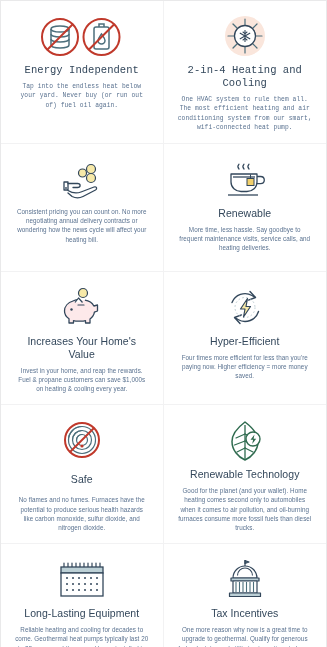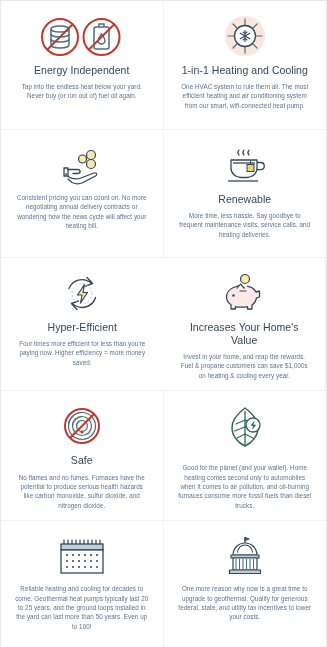--- a/index.html
+++ b/index.html
@@ -68,21 +68,21 @@
     color: #5a7290;
     font-size: 6.3px;
     line-height: 9.4px;
     font-weight: 400;
     margin: 0;
     padding: 0 4px;
     letter-spacing: 0.05px;
   }
 
   
-  .r0 { min-height: 129px; }
+  .r0 { min-height: 129px; font-family: Liberation Mono, monospace; }
   .r1 { min-height: 128px; }
   .r2 { min-height: 129px; }
   .r3 { min-height: 130px; justify-content: space-between; }
   .r4 { min-height: 129px; }
 </style>
 </head>
 <body>
 
 <div class="page">
   <div class="grid">
@@ -130,21 +130,21 @@
             <line x1="23" y1="15.5" x2="23" y2="26.5"></line>
             <line x1="18.2" y1="18.2" x2="27.8" y2="23.8"></line>
             <line x1="18.2" y1="23.8" x2="27.8" y2="18.2"></line>
             <line x1="21" y1="17" x2="23" y2="18.6"></line>
             <line x1="25" y1="17" x2="23" y2="18.6"></line>
             <line x1="21" y1="25" x2="23" y2="23.4"></line>
             <line x1="25" y1="25" x2="23" y2="23.4"></line>
           </g>
         </svg>
       </div>
-      <div class="card-title">1-in-1 Heating and Cooling</div>
+      <div class="card-title">2-in-4 Heating and Cooling</div>
       <div class="card-body">One HVAC system to rule them all. The most efficient heating and air conditioning system from our smart, wifi-connected heat pump.</div>
     </div>
 
     <div class="card col-left r1">
       <div class="icon-wrap">
         <svg width="48" height="40" viewBox="0 0 48 40">
           <g fill="#f7e9a8" stroke="#33475b" stroke-width="1.2">
             <circle cx="33" cy="9" r="4.5"></circle>
             <circle cx="24.5" cy="13" r="4"></circle>
             <circle cx="33" cy="18" r="4.5"></circle>
@@ -173,54 +173,54 @@
             <path d="M35 17.5h3.5c2.2 0 3.8 1.6 3.8 3.6s-1.6 3.6-3.8 3.6H35"></path>
             <path d="M11 18h22"></path>
             <path d="M6 36h30"></path>
           </g>
           <rect x="25" y="19.5" width="7" height="7" fill="#f2d06b" stroke="#33475b" stroke-width="1"></rect>
           <line x1="28.5" y1="15.5" x2="28.5" y2="19.5" stroke="#33475b" stroke-width="1"></line>
         </svg>
       </div>
       <div class="card-title">Renewable</div>
       <div class="card-body">More time, less hassle. Say goodbye to frequent maintenance visits, service calls, and heating deliveries.</div>
-    </div>
-
-    <div class="card col-right r2">
-      <div class="icon-wrap">
-        <svg width="46" height="44" viewBox="0 0 46 44">
-          <g fill="none" stroke="#33475b" stroke-width="1.4" stroke-linejoin="round" stroke-linecap="round">
-            <path d="M10 16.5A14 14 0 0 1 30 9.5l3 1.8"></path>
-            <path d="M28 5.5l5.5 6-7 2.6"></path>
-            <path d="M36.5 25.5A14 14 0 0 1 16 33.5l-3-1.8"></path>
-            <path d="M18 37.5l-5.5-6 7-2.6"></path>
-          </g>
-          <g fill="none" stroke="#b9c9cf" stroke-width="1" stroke-dasharray="1.6 2.4">
-            <circle cx="23" cy="21.5" r="10"></circle>
-          </g>
-          <path d="M25.5 12.5l-7 10.5h4.5l-1.5 8 7-10.5h-4.5z" fill="#f7e9a8" stroke="#33475b" stroke-width="1.2" stroke-linejoin="round"></path>
-        </svg>
-      </div>
-      <div class="card-title">Hyper-Efficient</div>
-      <div class="card-body">Four times more efficient for less than you're paying now. Higher efficiency = more money saved.</div>
     </div>
 
     <div class="card col-left r2">
       <div class="icon-wrap">
         <svg width="48" height="42" viewBox="0 0 48 42">
           <circle cx="25" cy="6" r="4.5" fill="#f7e9a8" stroke="#33475b" stroke-width="1.2"></circle>
           <path d="M15 14c-5 1.5-8.5 5.5-8.5 10 0 3.2 1.8 6 4.5 7.8V36h4.5v-2.4c1.5.4 3 .6 4.5.6h3c1.5 0 3-.2 4.5-.6V36h4.5v-4c2.4-1.6 4-4 4.4-6.8l3.1-1.2v-6l-3.6 1c-1.6-3-5-5.2-9-5.8" fill="#fde9ea" stroke="#33475b" stroke-width="1.3" stroke-linejoin="round"></path>
           <path d="M15 14c2-1 4-1.4 6.4-1.4" fill="none" stroke="#33475b" stroke-width="1.3"></path>
           <path d="M17 15.5l3.5-4.5 4 4.5" fill="#ffffff" stroke="#33475b" stroke-width="1.2" stroke-linejoin="round"></path>
           <circle cx="13.5" cy="22.5" r="1.2" fill="#33475b"></circle>
           <path d="M20 18h6" stroke="#33475b" stroke-width="1.2" stroke-linecap="round"></path>
         </svg>
       </div>
       <div class="card-title">Increases Your Home's Value</div>
       <div class="card-body">Invest in your home, and reap the rewards. Fuel &amp; propane customers can save $1,000s on heating &amp; cooling every year.</div>
+    </div>
+
+    <div class="card col-right r2">
+      <div class="icon-wrap">
+        <svg width="46" height="44" viewBox="0 0 46 44">
+          <g fill="none" stroke="#33475b" stroke-width="1.4" stroke-linejoin="round" stroke-linecap="round">
+            <path d="M10 16.5A14 14 0 0 1 30 9.5l3 1.8"></path>
+            <path d="M28 5.5l5.5 6-7 2.6"></path>
+            <path d="M36.5 25.5A14 14 0 0 1 16 33.5l-3-1.8"></path>
+            <path d="M18 37.5l-5.5-6 7-2.6"></path>
+          </g>
+          <g fill="none" stroke="#b9c9cf" stroke-width="1" stroke-dasharray="1.6 2.4">
+            <circle cx="23" cy="21.5" r="10"></circle>
+          </g>
+          <path d="M25.5 12.5l-7 10.5h4.5l-1.5 8 7-10.5h-4.5z" fill="#f7e9a8" stroke="#33475b" stroke-width="1.2" stroke-linejoin="round"></path>
+        </svg>
+      </div>
+      <div class="card-title">Hyper-Efficient</div>
+      <div class="card-body">Four times more efficient for less than you're paying now. Higher efficiency = more money saved.</div>
     </div>
 
     <div class="card col-left r3">
       <div class="icon-wrap">
         <svg width="46" height="44" viewBox="0 0 46 44">
           <g fill="none" stroke="#4c6f7c" stroke-width="1.2" stroke-linecap="round">
             <circle cx="23" cy="21" r="13.5"></circle>
             <circle cx="23" cy="21" r="9.5"></circle>
             <circle cx="23" cy="21" r="5.5"></circle>
             <path d="M13.5 21a9.5 9.5 0 0 1 9.5-9.5"></path>
@@ -246,20 +246,21 @@
             <line x1="21" y1="15" x2="30" y2="19"></line>
             <line x1="21" y1="22" x2="10.5" y2="26"></line>
             <line x1="21" y1="22" x2="31.5" y2="26"></line>
             <line x1="21" y1="29" x2="13" y2="33"></line>
             <line x1="21" y1="29" x2="29" y2="33"></line>
           </g>
           <circle cx="29" cy="20" r="7" fill="#ffffff" stroke="#2f6b4f" stroke-width="1.4"></circle>
           <path d="M30.5 15.5l-4 5.3h2.6l-0.9 4.2 4-5.3h-2.6z" fill="#2f6b4f"></path>
         </svg>
       </div>
+      <div class="card-title">Renewable Technology</div>
       <div class="card-body">Good for the planet (and your wallet). Home heating comes second only to automobiles when it comes to air pollution, and oil-burning furnaces consume more fossil fuels than diesel trucks.</div>
     </div>
 
     <div class="card col-left r4 row-last">
       <div class="icon-wrap">
         <svg width="52" height="42" viewBox="0 0 52 42">
           <g stroke="#33475b" stroke-width="1.2" stroke-linecap="round">
             <line x1="8" y1="4" x2="8" y2="9"></line>
               <line x1="12" y1="4" x2="12" y2="9"></line>
             <line x1="16" y1="4" x2="16" y2="9"></line>
@@ -288,20 +289,21 @@
               <circle cx="41" cy="25" r="1"></circle>
             <circle cx="11" cy="31" r="1"></circle>
               <circle cx="17" cy="31" r="1"></circle>
               <circle cx="23" cy="31" r="1"></circle>
             <circle cx="29" cy="31" r="1"></circle>
               <circle cx="35" cy="31" r="1"></circle>
               <circle cx="41" cy="31" r="1"></circle>
           </g>
         </svg>
       </div>
+      <div class="card-title">Long-Lasting Equipment</div>
       <div class="card-body">Reliable heating and cooling for decades to come. Geothermal heat pumps typically last 20 to 25 years, and the ground loops installed in the yard can last more than 50 years. Even up to 100!</div>
     </div>
 
     <div class="card col-right r4 row-last">
       <div class="icon-wrap">
         <svg width="46" height="44" viewBox="0 0 46 44">
           <g fill="none" stroke="#33475b" stroke-width="1.2" stroke-linejoin="round">
             <line x1="23" y1="2" x2="23" y2="8"></line>
             <path d="M23 2.5l4 1.5-4 1.5z" fill="#4c6f7c"></path>
             <path d="M11 20a12 12 0 0 1 24 0z" fill="#ffffff"></path>
@@ -313,17 +315,18 @@
             <line x1="14" y1="24" x2="14" y2="34"></line>
             <line x1="17.5" y1="24" x2="17.5" y2="34"></line>
             <line x1="21" y1="24" x2="21" y2="34"></line>
             <line x1="24.5" y1="24" x2="24.5" y2="34"></line>
             <line x1="28" y1="24" x2="28" y2="34"></line>
             <line x1="31.5" y1="24" x2="31.5" y2="34"></line>
           </g>
           <path d="M15.5 17.5a7.5 7.5 0 0 1 15 0" fill="none" stroke="#33475b" stroke-width="1.1"></path>
         </svg>
       </div>
+      <div class="card-title">Tax Incentives</div>
       <div class="card-body">One more reason why now is a great time to upgrade to geothermal. Qualify for generous federal, state, and utility tax incentives to lower your costs.</div>
     </div>
 
   </div>
 </div>
 
 </body></html>

